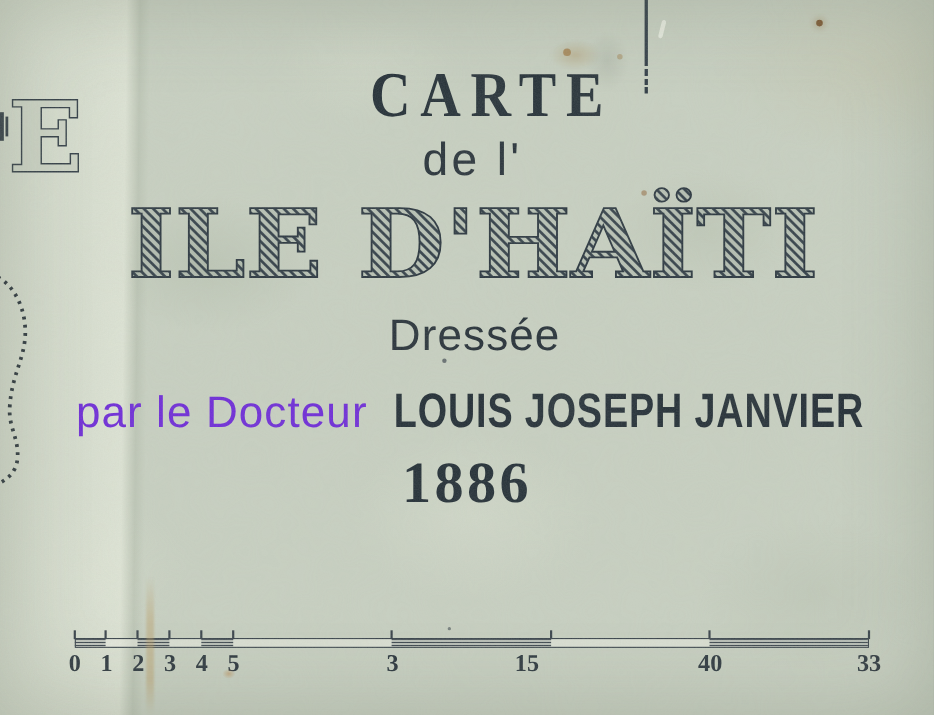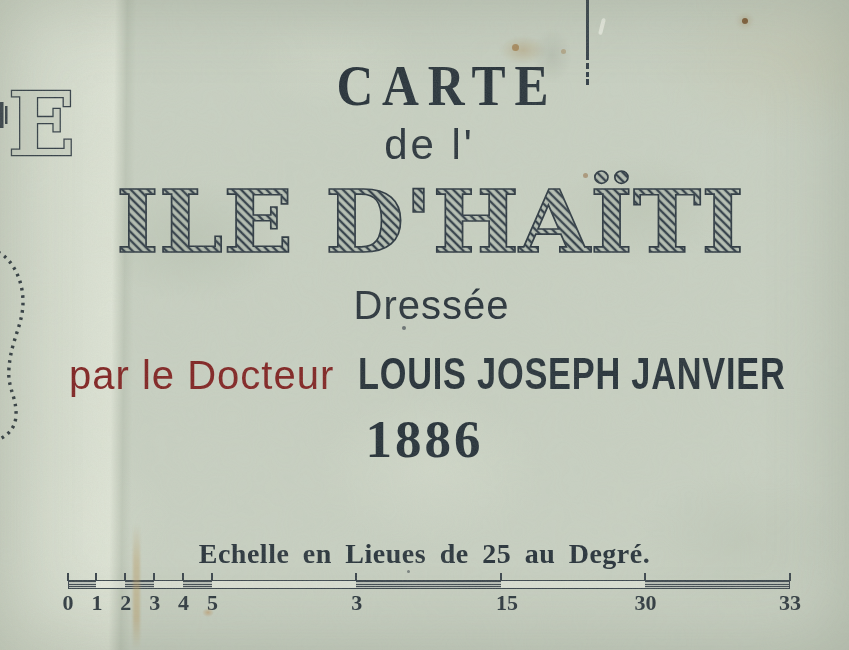--- a/index.html
+++ b/index.html
@@ -68,21 +68,21 @@
     letter-spacing:1px;
     padding-left:7px;
     color:#222c35;
   }
   .byline{
     position:absolute;left:69px;top:352px;
     display:flex;align-items:baseline;gap:24px;white-space:nowrap;
   }
   .byline-prefix{
     font:400 40px "Liberation Sans",sans-serif;
-    letter-spacing:1px;line-height:1;color:#7f1d1d;
+    letter-spacing:1px;line-height:1;color:#6d28d9;
   }
   .author{
     font:700 44px "Liberation Sans",sans-serif;
     letter-spacing:1px;line-height:1;color:#1f2a33;
     transform:scaleX(.78);transform-origin:left bottom;
   }
   .year{
     top:409px;
     font:700 53px "Liberation Serif",serif;
     letter-spacing:3px;
@@ -167,21 +167,20 @@
 
   <div class="line dressee">Dressée</div>
 
   <div class="byline">
     <span class="byline-prefix">par le Docteur</span>
     <span class="author">LOUIS JOSEPH JANVIER</span>
   </div>
 
   <div class="line year">1886</div>
 
-  <div class="line scale-caption">Echelle en Lieues de 25 au Degré.</div>
   <div class="scale-bar">
       <div class="scale-seg" style="left: -1.5px; width: 28.88px;"></div>
       <div class="scale-seg" style="left: 56.26px; width: 28.88px;"></div>
       <div class="scale-seg" style="left: 114.02px; width: 28.88px;"></div>
       <div class="scale-seg" style="left: 287.3px; width: 144.4px;"></div>
       <div class="scale-seg" style="left: 576.1px; width: 144.4px;"></div>
       <div class="scale-tick" style="left: -2.5px;"></div>
       <div class="scale-tick" style="left: 26.38px;"></div>
       <div class="scale-tick" style="left: 55.26px;"></div>
       <div class="scale-tick" style="left: 84.14px;"></div>
@@ -193,22 +192,22 @@
       <div class="scale-tick" style="left: 719.5px;"></div>
     </div>
   <div class="scale-labels">
       <div class="scale-label" style="left: 53px;">0</div>
       <div class="scale-label" style="left: 81.88px;">1</div>
       <div class="scale-label" style="left: 110.76px;">2</div>
       <div class="scale-label" style="left: 139.64px;">3</div>
       <div class="scale-label" style="left: 168.52px;">4</div>
       <div class="scale-label" style="left: 197.4px;">5</div>
       <div class="scale-label" style="left: 341.8px;">3</div>
-      <div class="scale-label" style="left: 492px;">15</div>
-      <div class="scale-label" style="left: 630.6px;">30</div>
+      <div class="scale-label" style="left: 464px;">15</div>
+      <div class="scale-label" style="left: 630.6px;">40</div>
       <div class="scale-label" style="left: 775px;">33</div>
     </div>
 
   <div class="stain stain-a"></div>
   <div class="stain speck-a"></div>
   <div class="stain speck-b"></div>
   <div class="stain speck-c"></div>
   <div class="stain speck-d"></div>
   <div class="stain speck-e"></div>
   <div class="stain speck-f"></div>

